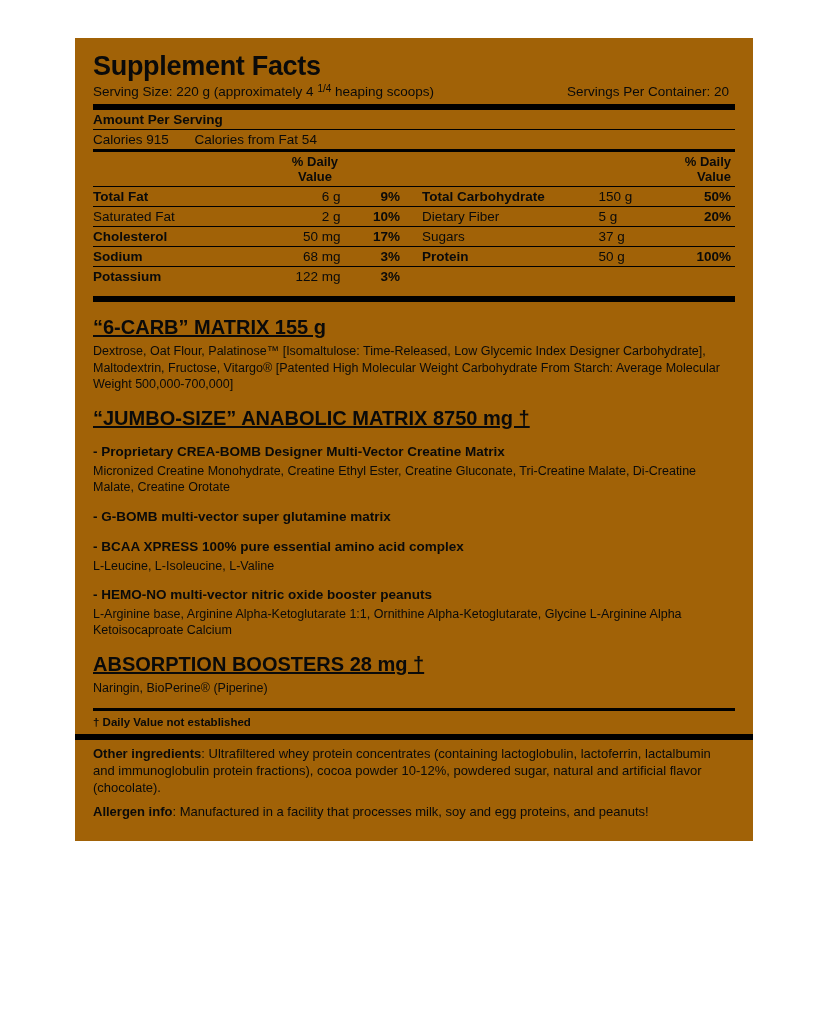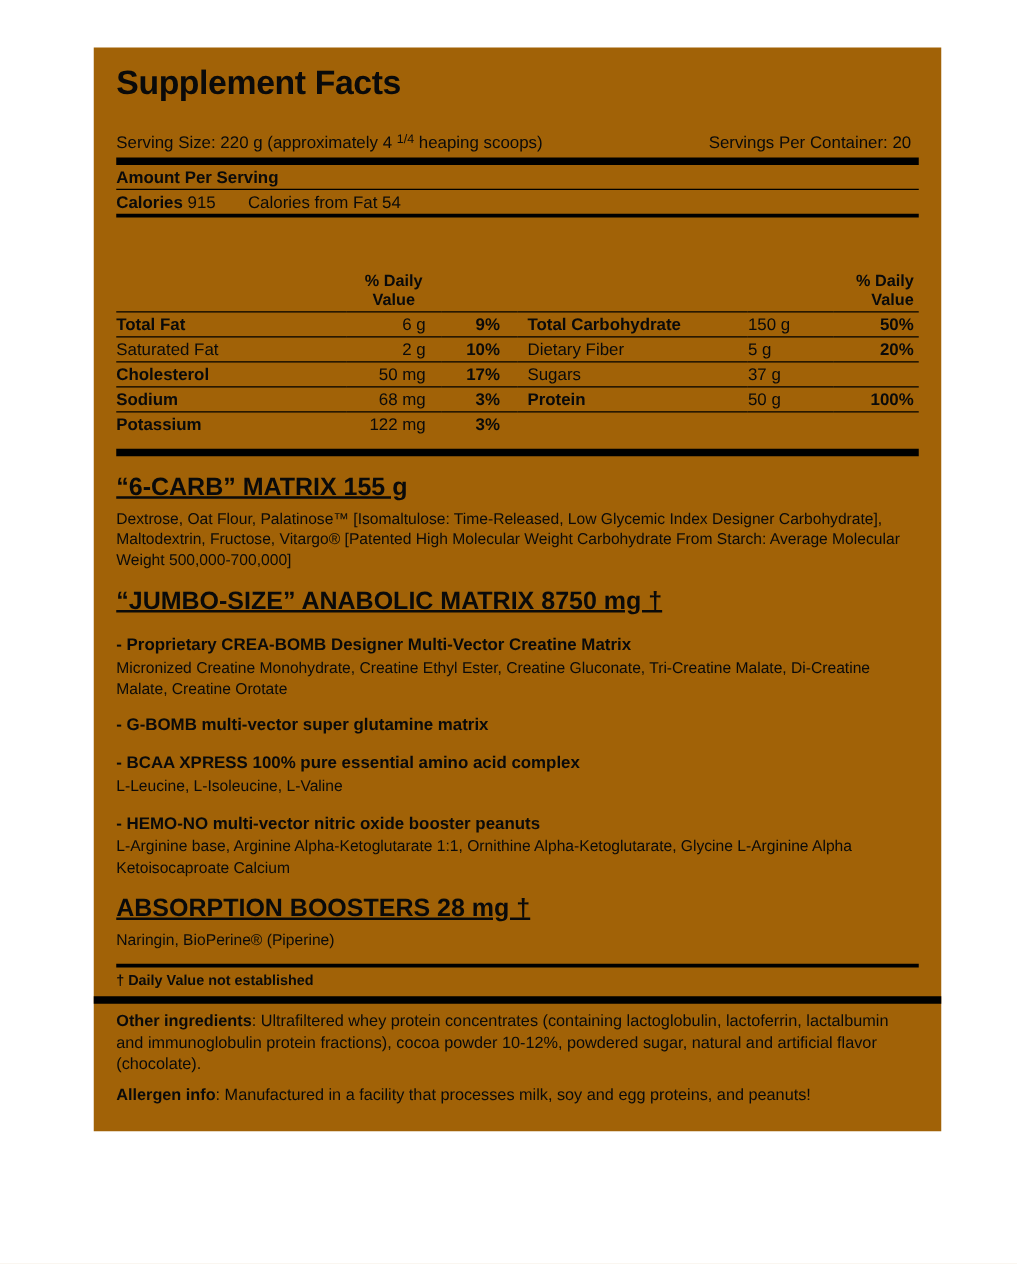--- a/index.html
+++ b/index.html
@@ -37,44 +37,43 @@
     margin: 0 0 3px 0;
   }
 
   .serving-row {
     display: flex;
     justify-content: space-between;
     align-items: baseline;
     font-size: 13.5px;
     padding-bottom: 5px;
   }
-  .serving-row .right { padding-right: 6px; margin-top: 23px; }
+  .serving-row .right { padding-right: 6px; }
   .frac { font-size: 10px; vertical-align: 0.35em; }
 
   .rule-thick { border-top: 6px solid #000; }
   .rule-med   { border-top: 3px solid #000; }
   .rule-thin  { border-top: 1px solid #000; }
 
   .aps {
     font-size: 13.5px;
     font-weight: bold;
     padding: 2px 0 2px 0;
   }
   .calories-row {
     font-size: 13.5px;
     padding: 2px 0 2px 0;
   }
-  .calories-row b { font-weight: bold; }
+  .calories-row b { font-weight: normal; }
   .calories-row .cff { margin-left: 22px; font-weight: normal; }
 
   table.nutri {
     width: 100%;
     border-collapse: collapse;
     font-size: 13.5px;
-    margin-top: 41px;
   }
   table.nutri td {
     padding: 2px 0;
     vertical-align: bottom;
   }
   .dvhdr td {
     font-weight: bold;
     text-align: center;
     font-size: 13px;
     padding-bottom: 1px;

